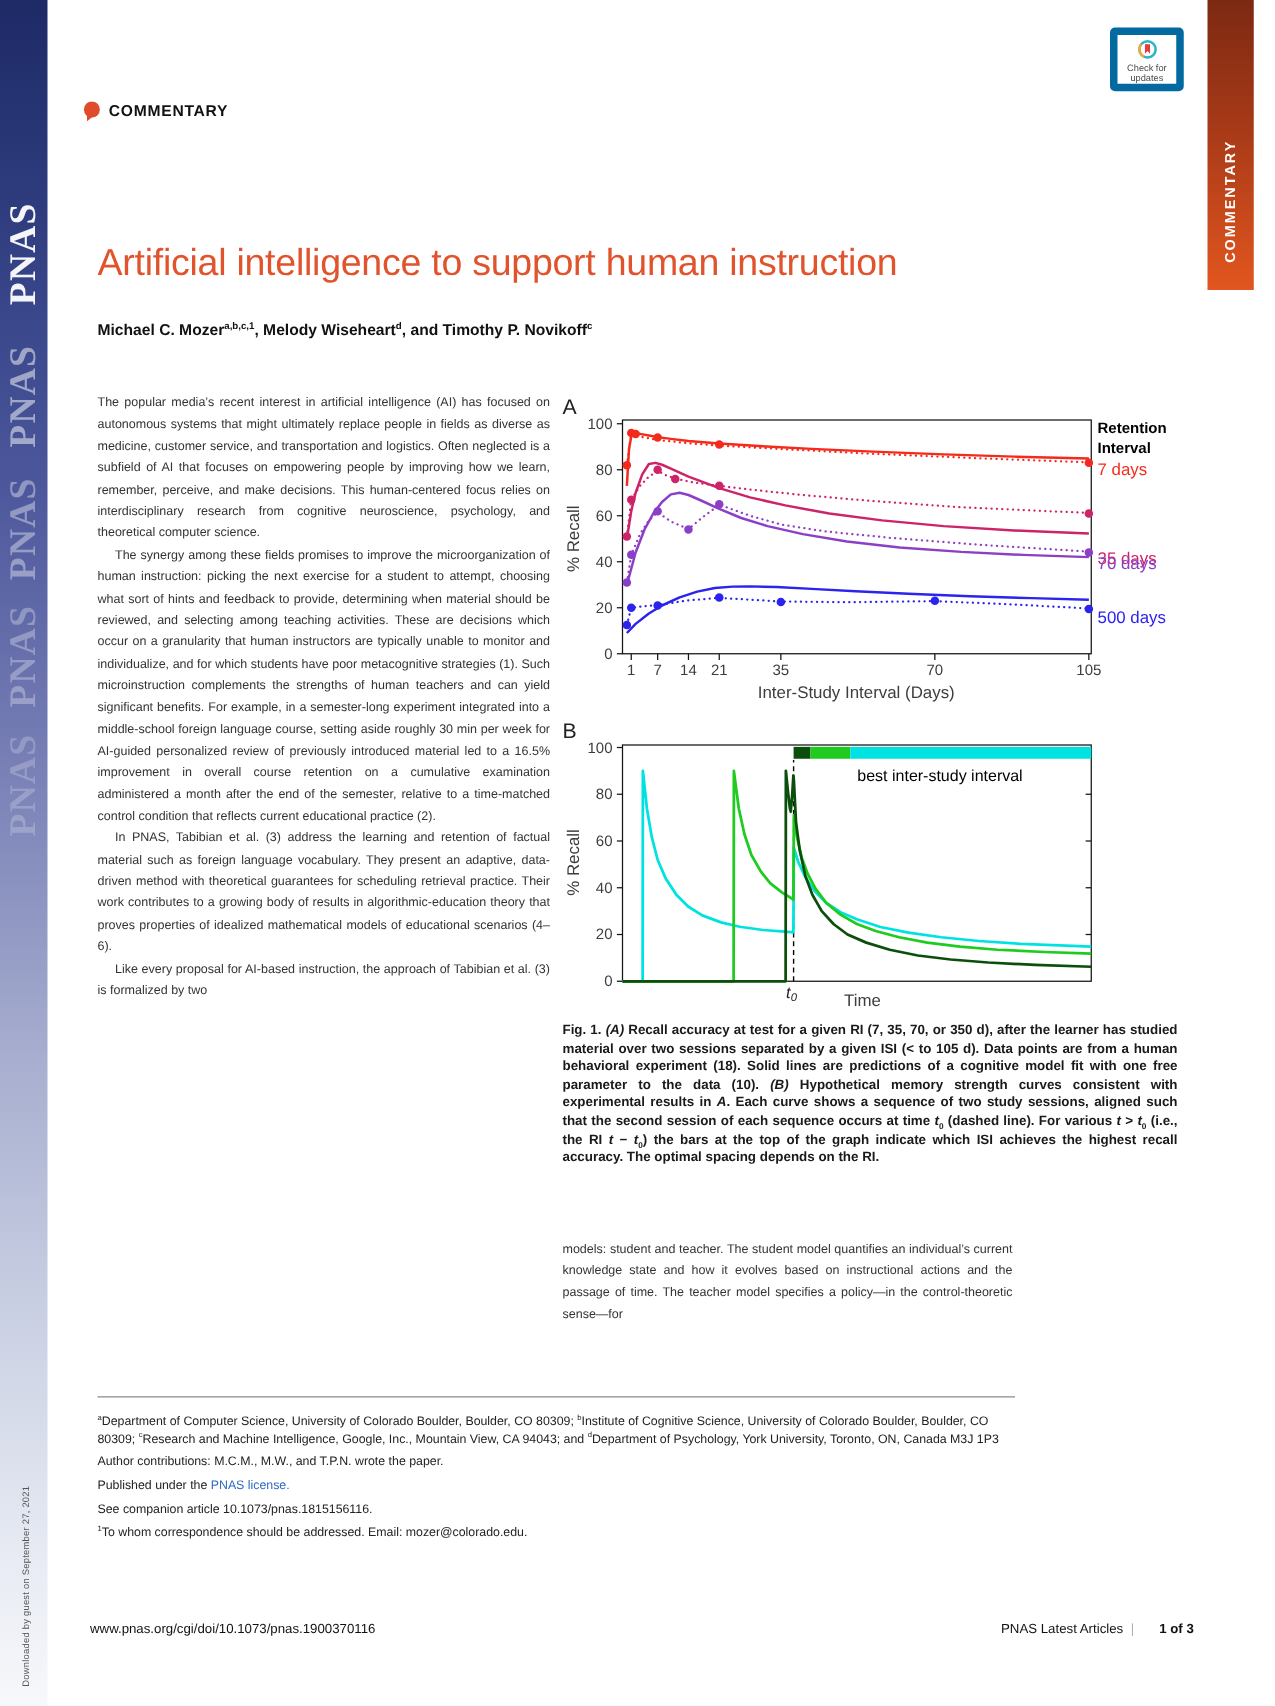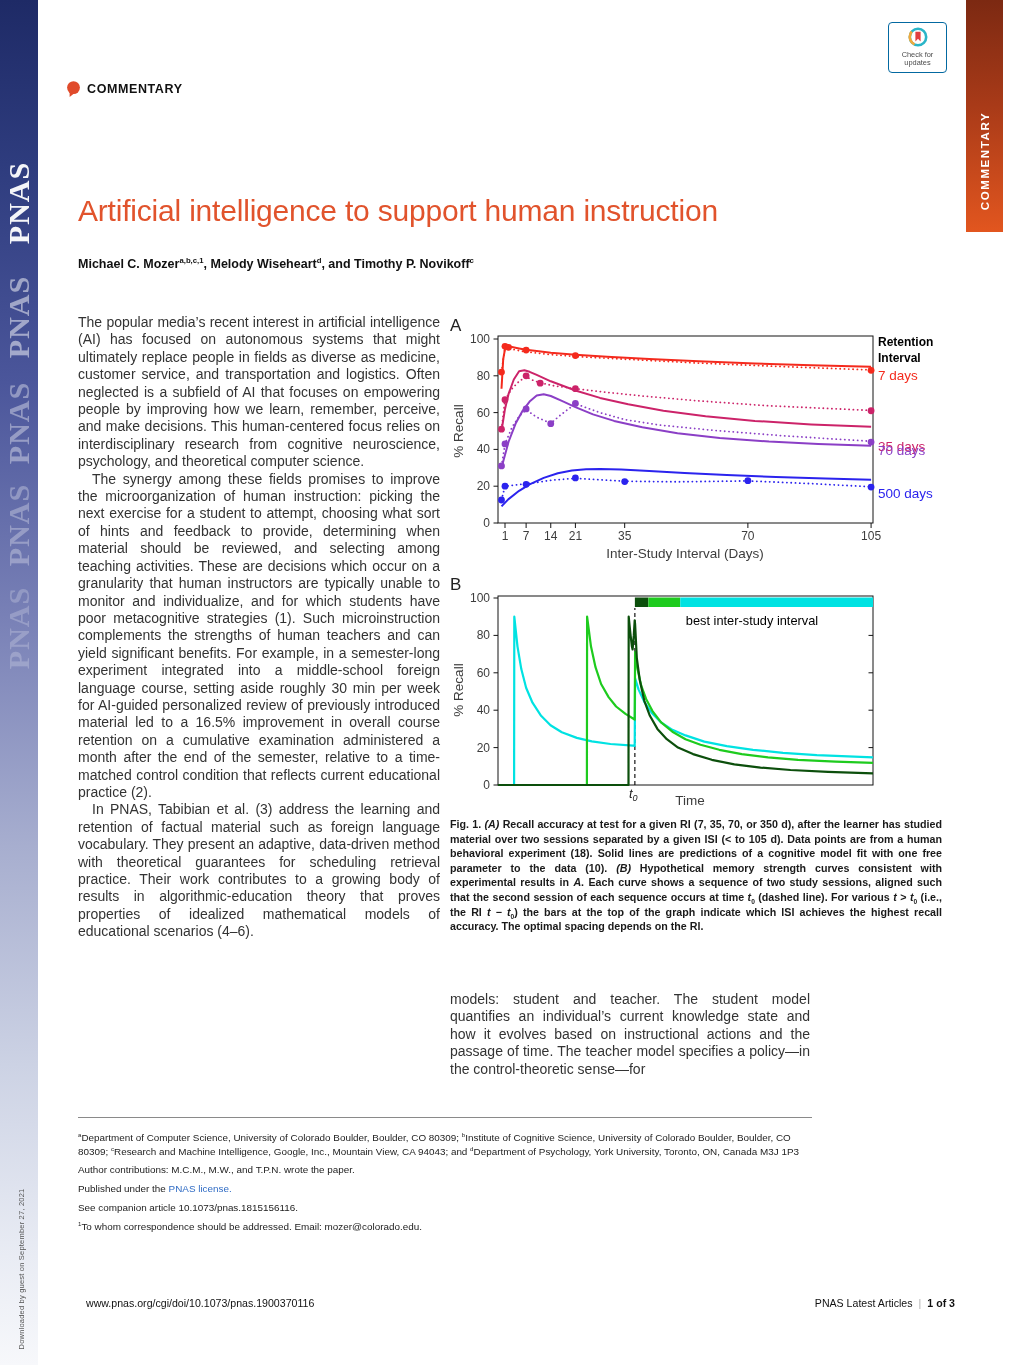--- a/index.html
+++ b/index.html
@@ -17,32 +17,32 @@
   .dl-note{position:absolute;left:21px;top:1269px;transform:translate(-50%,-50%) rotate(-90deg);
     font-size:7.5px;color:#555;white-space:nowrap;letter-spacing:.2px;}
 
   
   .strip-right{position:absolute;left:966px;top:0;width:37px;height:232px;
     background:linear-gradient(180deg,#7c2912 0%,#a83a18 45%,#e2561f 100%);}
   .strip-right span{position:absolute;left:50%;top:161px;transform:translate(-50%,-50%) rotate(-90deg);
     color:#fff;font-weight:bold;font-size:11.5px;letter-spacing:1.6px;white-space:nowrap;}
 
   
-  .badge{position:absolute;left:888px;top:22px;width:59px;height:51px;border:1px solid #0369a1;border-radius:4px;
+  .badge{position:absolute;left:888px;top:22px;width:59px;height:51px;border:6px solid #0369a1;border-radius:4px;
     background:#fff;display:flex;flex-direction:column;align-items:center;justify-content:flex-start;padding-top:2px;box-sizing:border-box;}
   .badge .txt{font-size:7.4px;color:#4a4a4a;line-height:8.2px;text-align:center;}
 
   
   .kicker{position:absolute;left:67px;top:80px;height:18px;display:flex;align-items:center;}
   .kicker .label{margin-left:7px;font-weight:bold;font-size:12.5px;letter-spacing:.6px;color:#111;}
   .title{position:absolute;left:78px;top:194px;width:860px;font-size:30px;letter-spacing:-.2px;color:#e1532c;font-weight:400;}
   .authors{position:absolute;left:78px;top:257px;width:700px;font-size:12.5px;font-weight:bold;color:#111;}
 
   
-  .bodytext{font-size:14px;line-height:17.4px;color:#333;text-align:justify;}
+  .bodytext{font-size:10px;line-height:17.4px;color:#333;text-align:justify;}
   .bodytext p+p{text-indent:14px;}
   .col-left{position:absolute;left:78px;top:314px;width:362px;}
   .col-right{position:absolute;left:450px;top:991px;width:360px;}
 
   
   .figure{position:absolute;left:450px;top:315px;width:505px;height:500px;}
   .panel-label{position:absolute;left:0;font-size:17px;color:#222;}
   .figure svg{position:absolute;left:0;overflow:visible;}
   #legend-a{position:absolute;left:428px;top:0;width:80px;}
   .legend-title{position:absolute;top:20px;font-weight:bold;font-size:12px;line-height:15.5px;color:#000;}
@@ -50,24 +50,24 @@
   .caption{position:absolute;left:450px;top:817px;width:492px;font-size:10.7px;line-height:14.6px;
     font-weight:bold;color:#1a1a1a;text-align:justify;}
 
   
   .footnotes{position:absolute;left:78px;top:1117px;width:734px;border-top:1px solid #8a8a8a;padding-top:8px;
     font-size:9.9px;line-height:14.2px;color:#222;}
   .footnotes .fn{margin-top:4.5px;}
   .link{color:#2f6bc4;text-decoration:none;cursor:pointer;}
 
   
-  .footer-doi{position:absolute;left:86px;top:1297px;font-size:10.6px;color:#111;}
+  .footer-doi{position:absolute;left:72px;top:1297px;font-size:10.6px;color:#111;}
   .footer-right{position:absolute;right:65px;top:1297px;font-size:10.6px;color:#111;}
   .footer-right .sep{color:#b0b0b0;margin:0 6px;}
-  .footer-right .pg{font-weight:bold;}
+  .footer-right .pg{font-weight:bold;margin-left:14px;}
 </style>
 </head>
 <body>
 
 <div class="page">
 
   <div class="strip-left">
     <div id="pnas-words">
         <span class="pnas-word" style="top: 203px; opacity: 0.95;">PNAS</span>
         <span class="pnas-word" style="top: 317px; opacity: 0.5;">PNAS</span>
@@ -102,20 +102,21 @@
     <span class="label">COMMENTARY</span>
   </div>
 
   <div class="title">Artificial intelligence to support human instruction</div>
   <div class="authors">Michael C. Mozer<sup>a,b,c,1</sup>, Melody Wiseheart<sup>d</sup>, and Timothy P. Novikoff<sup>c</sup></div>
 
   <div class="col-left bodytext">
     <p>The popular media’s recent interest in artificial intelligence (AI) has focused on autonomous systems that might ultimately replace people in fields as diverse as medicine, customer service, and transportation and logistics. Often neglected is a subfield of AI that focuses on empowering people by improving how we learn, remember, perceive, and make decisions. This human-centered focus relies on interdisciplinary research from cognitive neuroscience, psychology, and theoretical computer science.</p>
     <p>The synergy among these fields promises to improve the microorganization of human instruction: picking the next exercise for a student to attempt, choosing what sort of hints and feedback to provide, determining when material should be reviewed, and selecting among teaching activities. These are decisions which occur on a granularity that human instructors are typically unable to monitor and individualize, and for which students have poor metacognitive strategies (1). Such microinstruction complements the strengths of human teachers and can yield significant benefits. For example, in a semester-long experiment integrated into a middle-school foreign language course, setting aside roughly 30 min per week for AI-guided personalized review of previously introduced material led to a 16.5% improvement in overall course retention on a cumulative examination administered a month after the end of the semester, relative to a time-matched control condition that reflects current educational practice (2).</p>
     <p>In PNAS, Tabibian et al. (3) address the learning and retention of factual material such as foreign language vocabulary. They present an adaptive, data-driven method with theoretical guarantees for scheduling retrieval practice. Their work contributes to a growing body of results in algorithmic-education theory that proves properties of idealized mathematical models of educational scenarios (4–6).</p>
+    <p>Like every proposal for AI-based instruction, the approach of Tabibian et al. (3) is formalized by two</p>
   </div>
 
   <div class="figure">
     <div class="panel-label" style="top:1px;">A</div>
     <svg id="chart-a" style="top:0;" width="505" height="252" viewBox="0 0 505 252">
         <rect x="48" y="21" width="375" height="187" fill="none" stroke="#141414" stroke-width="1"></rect>
         <g fill="#3d3d3d" font-size="12">
           <line x1="55" y1="208" x2="55" y2="213" stroke="#141414"></line>
           <text x="55" y="225" text-anchor="middle">1</text>
           <line x1="76.12" y1="208" x2="76.12" y2="213" stroke="#141414"></line>

